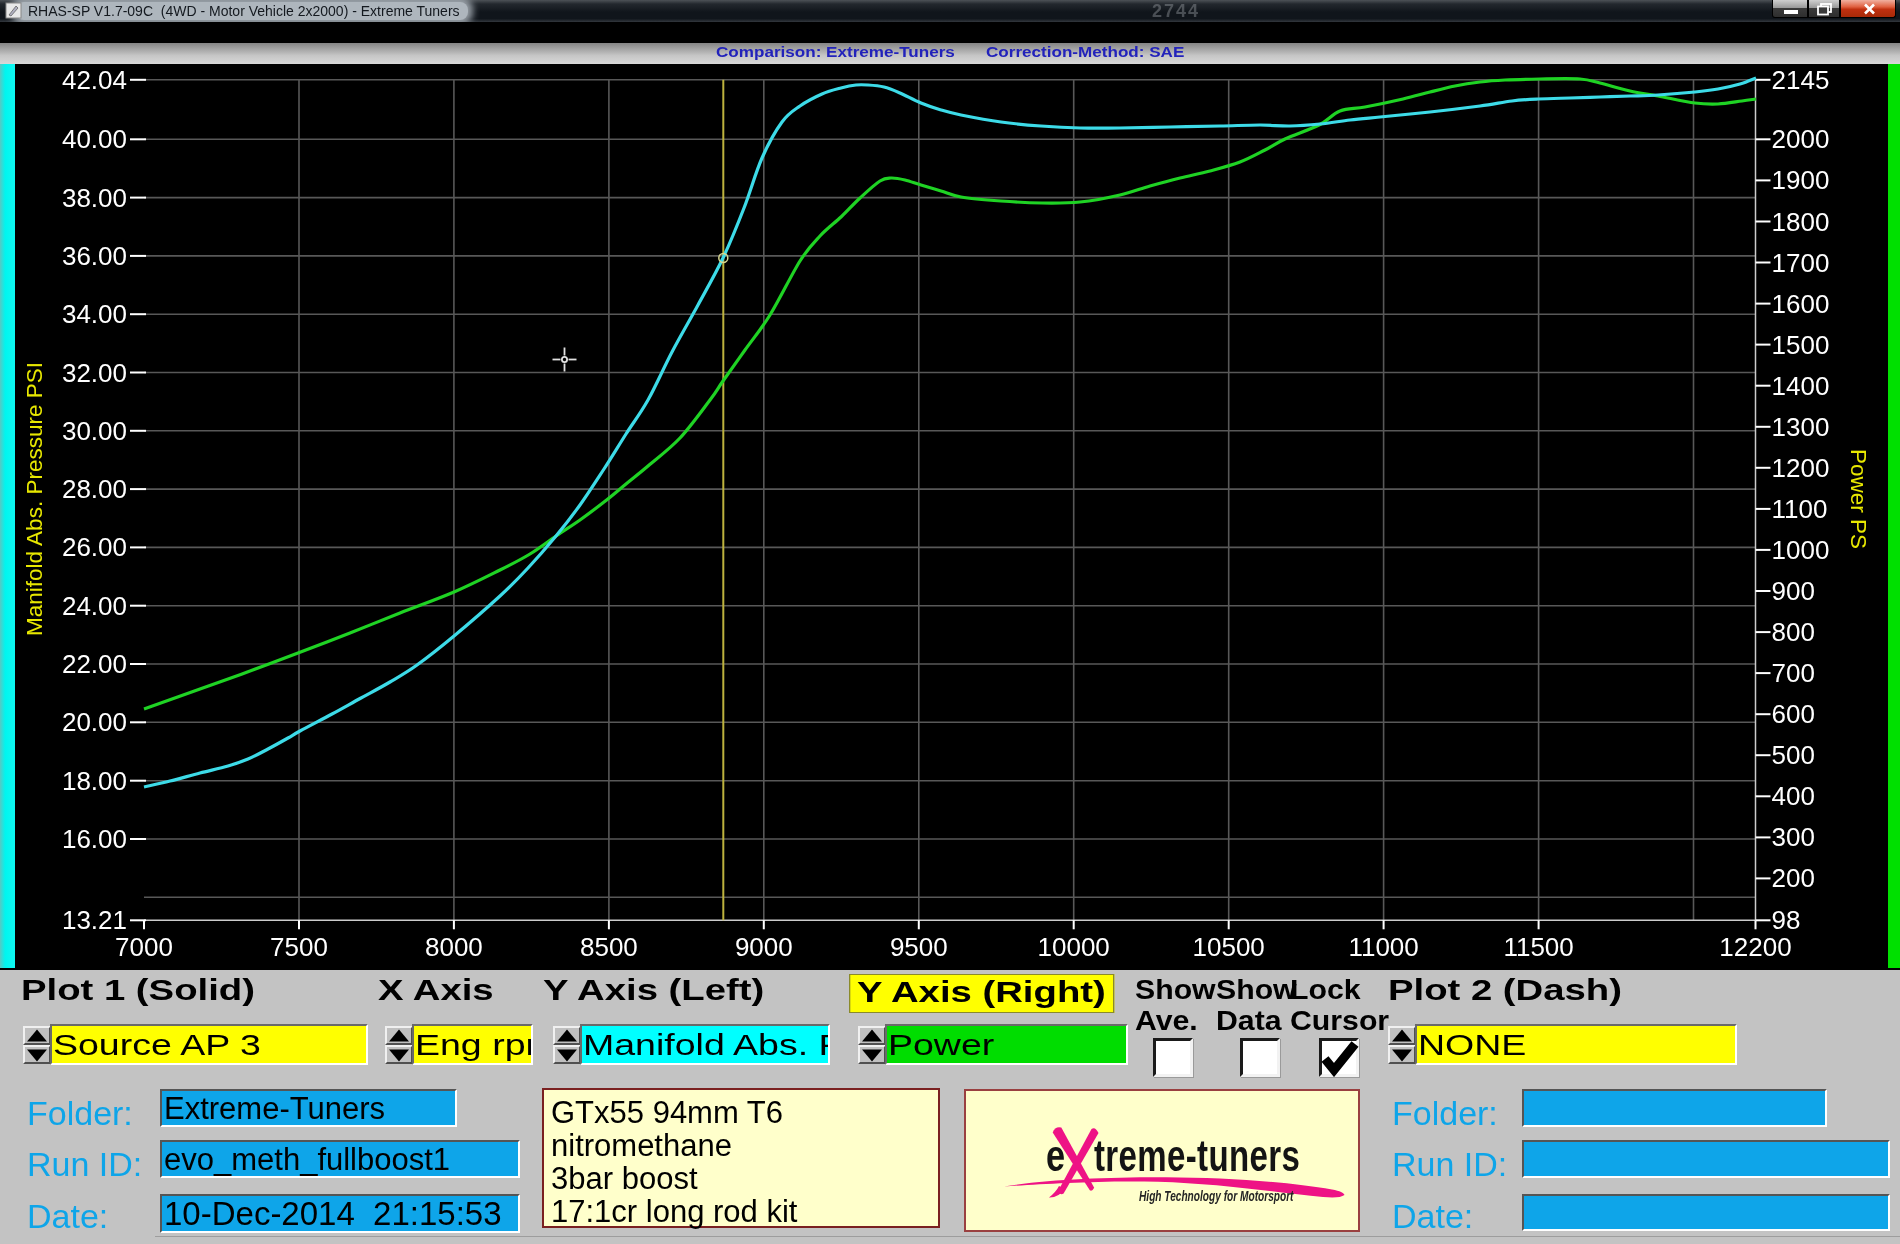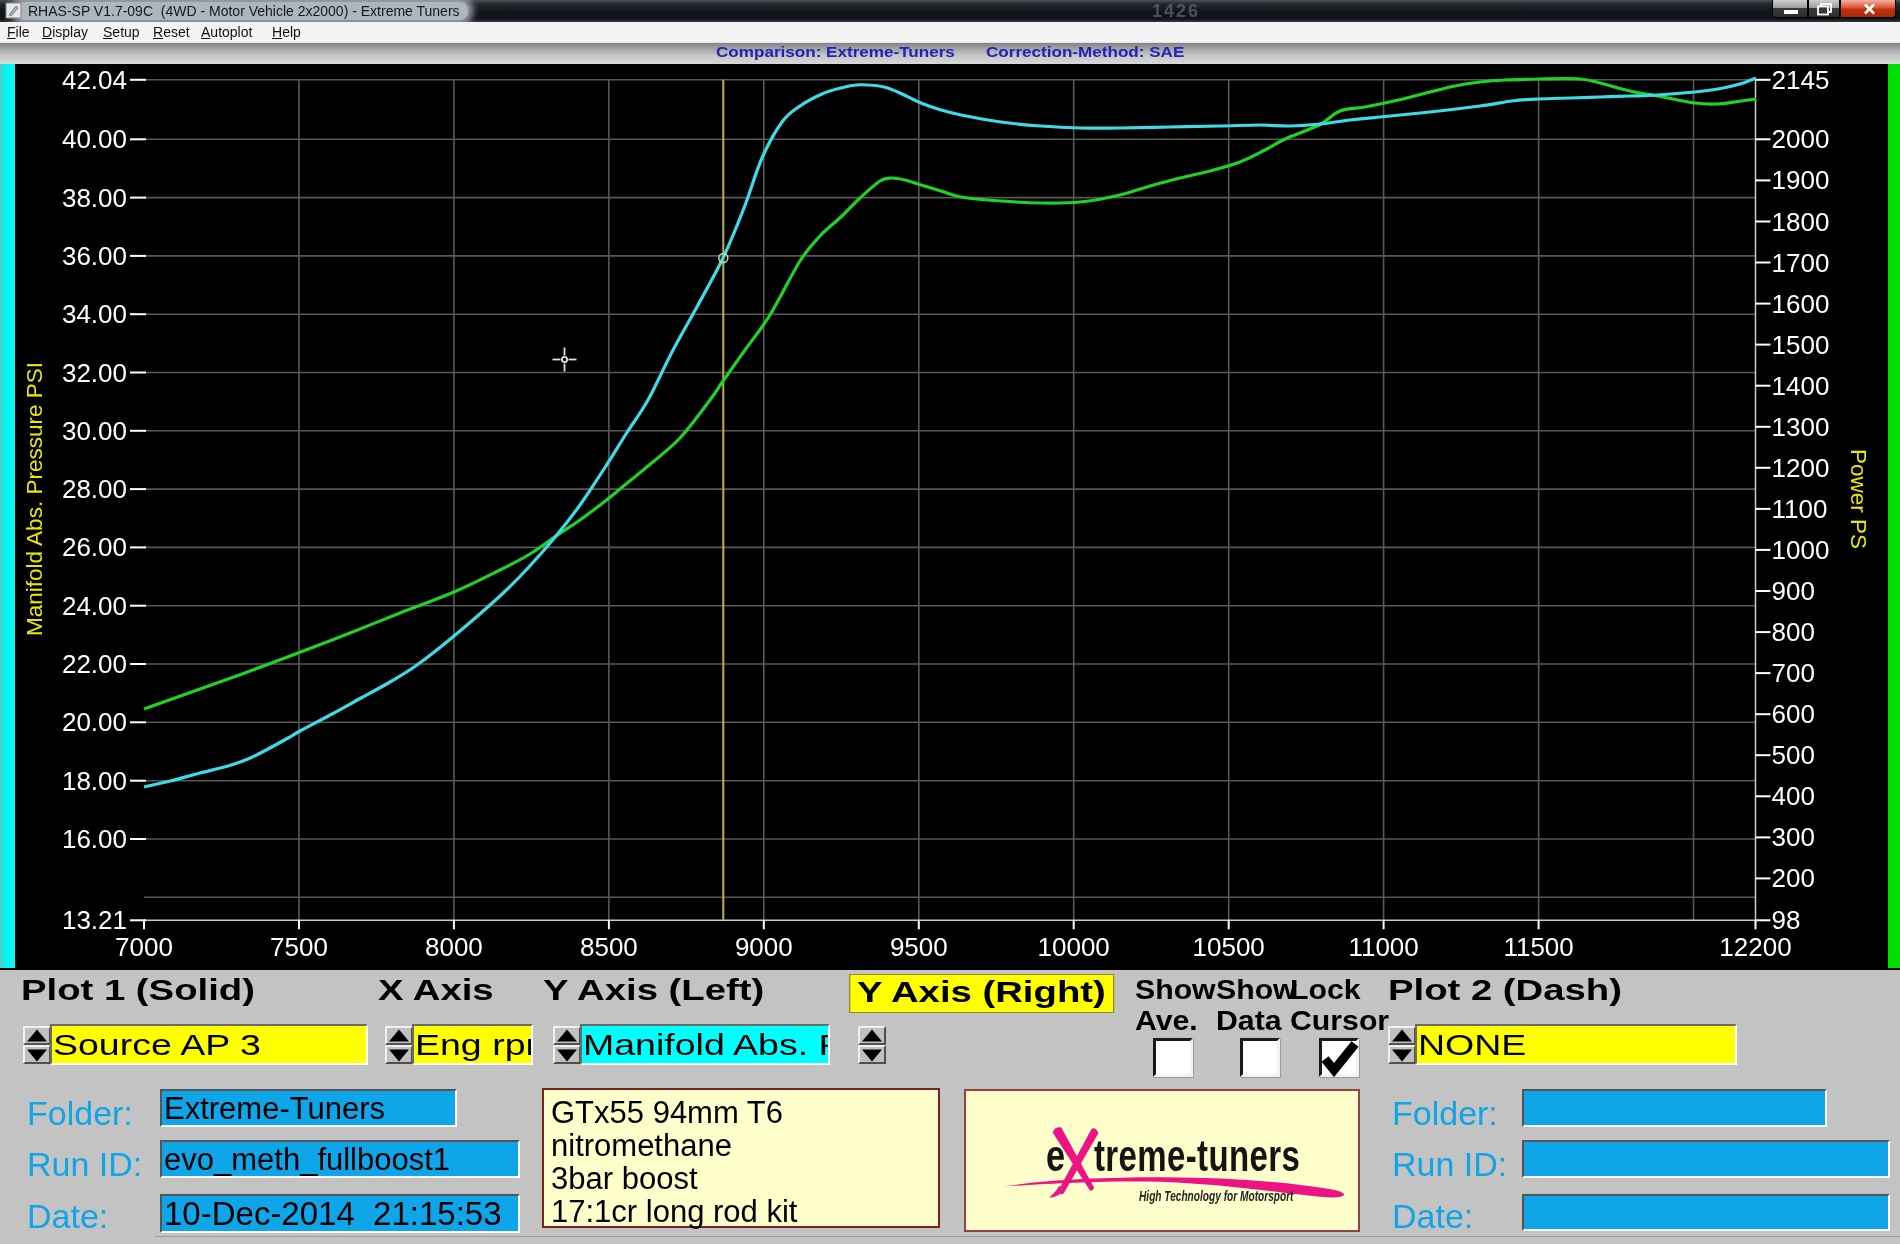--- a/index.html
+++ b/index.html
@@ -31,43 +31,35 @@
 .wbtn{position:absolute;top:0;height:18px;border:1px solid #000;border-top:none}
 </style></head><body>
 <div id="page">
 <div class="titlebar">
 <div class="titleglow"></div>
 <svg style="position:absolute;left:5px;top:2px" width="18" height="18" viewBox="0 0 18 18">
         <rect x="1" y="1" width="15" height="15" fill="#e8e8e8" stroke="#888"></rect>
         <path d="M4,13 L11,4 L13,6 L6,14 Z" fill="#b0b0c0" stroke="#555" stroke-width="0.7"></path>
       </svg>
 <div class="title">RHAS-SP V1.7-09C&nbsp; (4WD - Motor Vehicle 2x2000) - Extreme Tuners</div>
-<div style="position:absolute;left:1152px;top:1px;font-size:18px;font-weight:bold;color:rgba(160,165,170,0.4);letter-spacing:2px">1426</div>
+<div style="position:absolute;left:1152px;top:1px;font-size:18px;font-weight:bold;color:rgba(160,165,170,0.4);letter-spacing:2px">2744</div>
 <div class="wbtn" style="left:1772px;width:36px;background:linear-gradient(180deg,#cfcfcf 0%,#9a9a9a 45%,#3a3a3a 50%,#2e2e2e 100%);border-radius:0 0 0 3px">
 <div style="position:absolute;left:11px;top:10px;width:14px;height:4px;background:#fff"></div>
       </div>
 <div class="wbtn" style="left:1808px;width:32px;background:linear-gradient(180deg,#cfcfcf 0%,#9a9a9a 45%,#3a3a3a 50%,#2e2e2e 100%)">
 <svg style="position:absolute;left:8px;top:3px" width="16" height="13" viewBox="0 0 16 13">
           <rect x="4" y="1" width="10" height="8" fill="none" stroke="#fff" stroke-width="1.8"></rect>
           <rect x="1" y="3.5" width="10" height="8" fill="#3a3a3a" stroke="#fff" stroke-width="1.8"></rect>
         </svg>
       </div>
 <div class="wbtn" style="left:1840px;width:56px;background:linear-gradient(180deg,#f1b0a0 0%,#e06040 40%,#c03010 55%,#a82a08 100%);border-radius:0 0 3px 0">
 <svg style="position:absolute;left:22px;top:3px" width="13" height="12" viewBox="0 0 13 12">
           <path d="M2,1.5 L11,10.5 M11,1.5 L2,10.5" stroke="#fff" stroke-width="2.6"></path>
         </svg>
       </div>
-</div>
-<div class="menubar">
-<div class="mi" style="left:7px"><u>F</u>ile</div>
-<div class="mi" style="left:42px"><u>D</u>isplay</div>
-<div class="mi" style="left:103px"><u>S</u>etup</div>
-<div class="mi" style="left:153px"><u>R</u>eset</div>
-<div class="mi" style="left:201px"><u>A</u>utoplot</div>
-<div class="mi" style="left:272px"><u>H</u>elp</div>
 </div>
 <div class="cstrip">
       <div class="cbox2"></div>
 <div class="ctext" style="left:716px">Comparison: Extreme-Tuners</div>
 <div class="ctext" style="left:986px">Correction-Method: SAE</div>
 </div>
 <div class="chart">
 <div class="cyanstrip"></div>
       <div class="greenstrip"></div>
 <svg width="1900" height="906" style="position:absolute;left:0;top:0">
@@ -251,20 +243,21 @@
     </div>
     <div class="fld" style="left:580px;top:1024px;width:250px;height:41px;background:#00ffff;padding-left:1px"><span class="ft">Manifold Abs. P</span></div>
     <div class="spin" style="left:858px;top:1026px;width:28px;height:38px">
 <div class="sb">
         <div class="tu"></div>
       </div>
       <div class="sb">
         <div class="td"></div>
       </div>
     </div>
+    <div class="fld" style="left:885px;top:1024px;width:243px;height:41px;background:#00dd00;padding-left:1px"><span class="ft">Power</span></div>
     <div class="spin" style="left:1388px;top:1026px;width:28px;height:38px">
 <div class="sb">
         <div class="tu"></div>
       </div>
       <div class="sb">
         <div class="td"></div>
       </div>
     </div>
     <div class="fld" style="left:1415px;top:1024px;width:322px;height:41px;background:#ffff00;padding-left:1px"><span class="ft">NONE</span></div>
     <div class="chk" style="left:1153px;top:1038px"></div>

